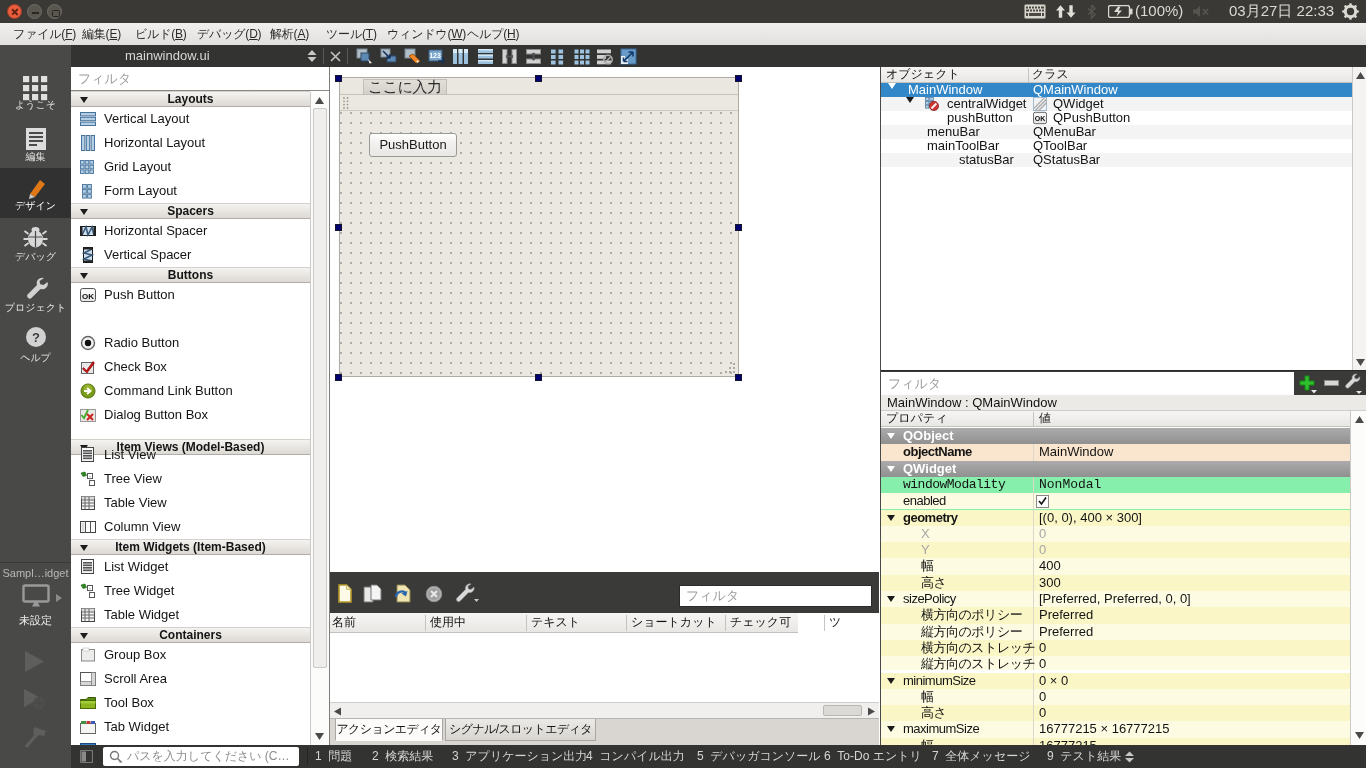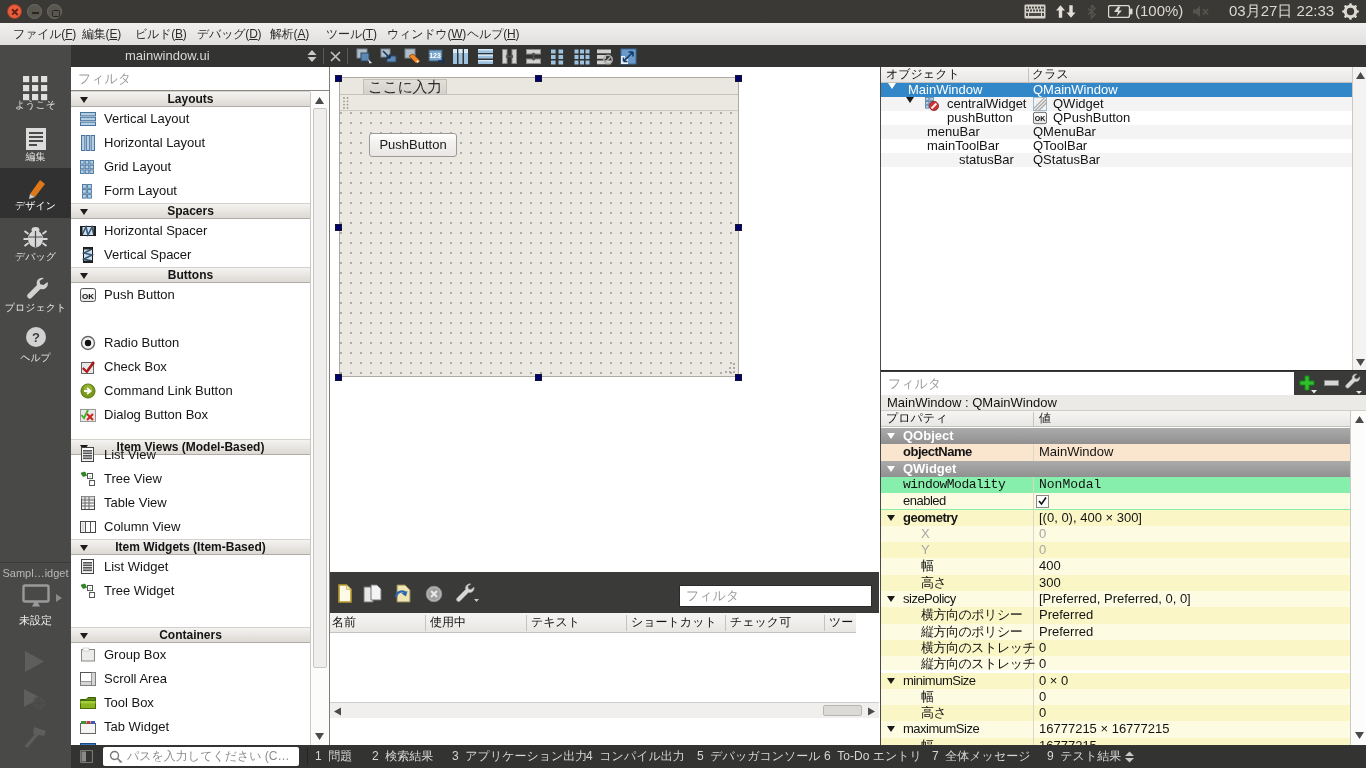--- a/index.html
+++ b/index.html
@@ -45,21 +45,21 @@
 #typehere { position:absolute; left:5px; top:1px; height:16px; background:linear-gradient(#e2dfd9,#d4d1cb); border:1px solid #c2bfb9; color:#2a2a2a; font-size:15px; line-height:13px; padding:0 4px; letter-spacing:-0.5px;margin-left:18px; }
 #form-toolbar { position:absolute; left:0; top:17px; width:398px; height:16px; background:#ebe8e2; border-bottom:1px solid #ccc9c3; }
 #form-canvas { position:absolute; left:0; top:33px; width:398px; height:265px;
   background-image:radial-gradient(circle, #94928d 0.6px, rgba(0,0,0,0) 0.95px);
   background-size:10px 10px; background-position:-4px -3px; }
 #pushbtn { position:absolute; left:29px; top:22px; width:88px; height:24px; background:linear-gradient(#fff,#f2f1ef 40%,#e9e7e4); border:1px solid #9c9a96; border-radius:3px; font-size:13px; color:#1a1a1a; text-align:center; line-height:22px; }
 .handle { position:absolute; width:7px; height:7px; background:#00006e; outline:1px solid #14142e; outline-offset:-1px; }
 
 #ae-toolbar { position:absolute; left:0; top:505px; width:549px; height:41px; background:#3a3a39; }
 #ae-filter { position:absolute; left:349px; top:13px; width:193px; height:22px; background:#fff; border:1px solid #2a2a2a; color:#9a9a9a; font-size:13px; line-height:20px; padding-left:6px; }
-#ae-header { position:absolute; left:0; top:546px; width:526px; height:20px; background:linear-gradient(#f6f5f4,#e9e7e4); border-bottom:1px solid #c4c2be; font-size:12px; color:#111; line-height:19px; }
+#ae-header { position:absolute; left:0; top:546px; width:468px; height:20px; background:linear-gradient(#f6f5f4,#e9e7e4); border-bottom:1px solid #c4c2be; font-size:12px; color:#111; line-height:19px; }
 #ae-header span { position:absolute; top:0; }
 #ae-header i { position:absolute; top:2px; width:1px; height:16px; background:#c6c4c0; }
 #ae-body { position:absolute; left:0; top:566px; width:549px; height:69px; background:#fff; }
 #ae-hscroll { position:absolute; left:0; top:635px; width:549px; height:16px; background:#f0efed; border-top:1px solid #d0cecb; }
 #ae-thumb { position:absolute; left:493px; top:2px; width:39px; height:11px; background:#dcdad7; border:1px solid #b8b6b2; border-radius:2px; }
 #ae-tabs { position:absolute; left:0; top:651px; width:549px; height:27px; background:#d9d6d1; border-top:1px solid #b6b4b0; }
 .ae-tab { position:absolute; top:0px; height:22px; font-size:12px; letter-spacing:-0.6px; color:#141414; text-align:center; line-height:21px; border:1px solid #a8a6a2; border-top:none; }
 
 #rightpanel { left:880px; top:67px; width:486px; height:678px; background:#fff; border-left:1px solid #4a4a4a; }
 #oi-header { position:absolute; left:0; top:0; width:471px; height:16px; background:linear-gradient(#f6f5f4,#e9e7e4); border-bottom:1px solid #c4c2be; font-size:12px; color:#111; line-height:15px; }
@@ -499,20 +499,28 @@
     </div>
 <div class="wb-item" style="top:512px;">
       <svg width="16" height="16" viewBox="0 0 16 16">
         <path d="M1 2 L5 1 L6.5 4.5 L3 5.5 z" fill="#2d8a1f" stroke="#1a5a10" stroke-width="0.6"></path>
         <rect x="7.5" y="2.5" width="5" height="5" fill="#fff" stroke="#555"></rect>
         <rect x="9.5" y="9.5" width="5" height="5" fill="#fff" stroke="#555"></rect>
         <path d="M10 5 L10 12 L9.5 12" stroke="#888" fill="none" stroke-dasharray="1.2,1"></path>
       </svg>
       <span class="wt">Tree Widget</span>
     </div>
+<div class="wb-item" style="top:536px;">
+      <svg width="16" height="16" viewBox="0 0 16 16">
+        <rect x="1.5" y="1.5" width="13" height="13" fill="#f0f0f0" stroke="#444"></rect>
+        <rect x="1.5" y="1.5" width="13" height="2.4" fill="#d8d8d8"></rect>
+        <path d="M1.5 5 H14.5 M1.5 8 H14.5 M1.5 11 H14.5 M5 2 V14 M9 2 V14" stroke="#666" stroke-width="1"></path>
+      </svg>
+      <span class="wt">Table Widget</span>
+    </div>
 <div class="wb-head" style="top:560px;">Containers</div>
 <div class="wb-item" style="top:576px;">
       <svg width="16" height="16" viewBox="0 0 16 16">
         <rect x="1.5" y="2.5" width="13" height="11.5" fill="#ececea" stroke="#888"></rect>
         <rect x="3" y="1" width="6" height="3" fill="#fff" stroke="#aaa" stroke-width="0.5"></rect>
       </svg>
       <span class="wt">Group Box</span>
     </div>
 <div class="wb-item" style="top:600px;">
       <svg width="16" height="16" viewBox="0 0 16 16">
@@ -629,20 +637,24 @@
 <div id="ae-body"></div>
 <div id="ae-hscroll">
 <svg style="position:absolute;left:3px;top:4px;" width="9" height="9" viewBox="0 0 9 9">
         <path d="M8 0.5 L1 4.5 L8 8.5 z" fill="#4a4a4a"></path>
       </svg>
 <div id="ae-thumb"></div>
 <svg style="position:absolute;left:537px;top:4px;" width="9" height="9" viewBox="0 0 9 9">
         <path d="M1 0.5 L8 4.5 L1 8.5 z" fill="#4a4a4a"></path>
       </svg>
 </div>
+<div id="ae-tabs">
+<div class="ae-tab" style="left:5px;width:108px;background:#fcfbfa;border-bottom:1px solid #fcfbfa;">アクションエディタ</div>
+<div class="ae-tab" style="left:115px;width:151px;background:linear-gradient(#eceae7,#d8d5d0);">シグナル/スロットエディタ</div>
+</div>
 </div>
 <div class="abs" id="rightpanel">
 <div id="oi-header">
       <span style="position:absolute;left:5px;">オブジェクト</span>
       <span style="position:absolute;left:151px;">クラス</span>
       <i style="position:absolute;left:147px;top:1px;width:1px;height:14px;background:#c6c4c0;"></i>
     </div>
 <div id="oi-vscroll">
       <svg style="position:absolute;left:2px;top:4px;" width="11" height="9" viewBox="0 0 11 9">
         <path d="M5.5 1 L10 8 L1 8 z" fill="#4a4a4a"></path>

